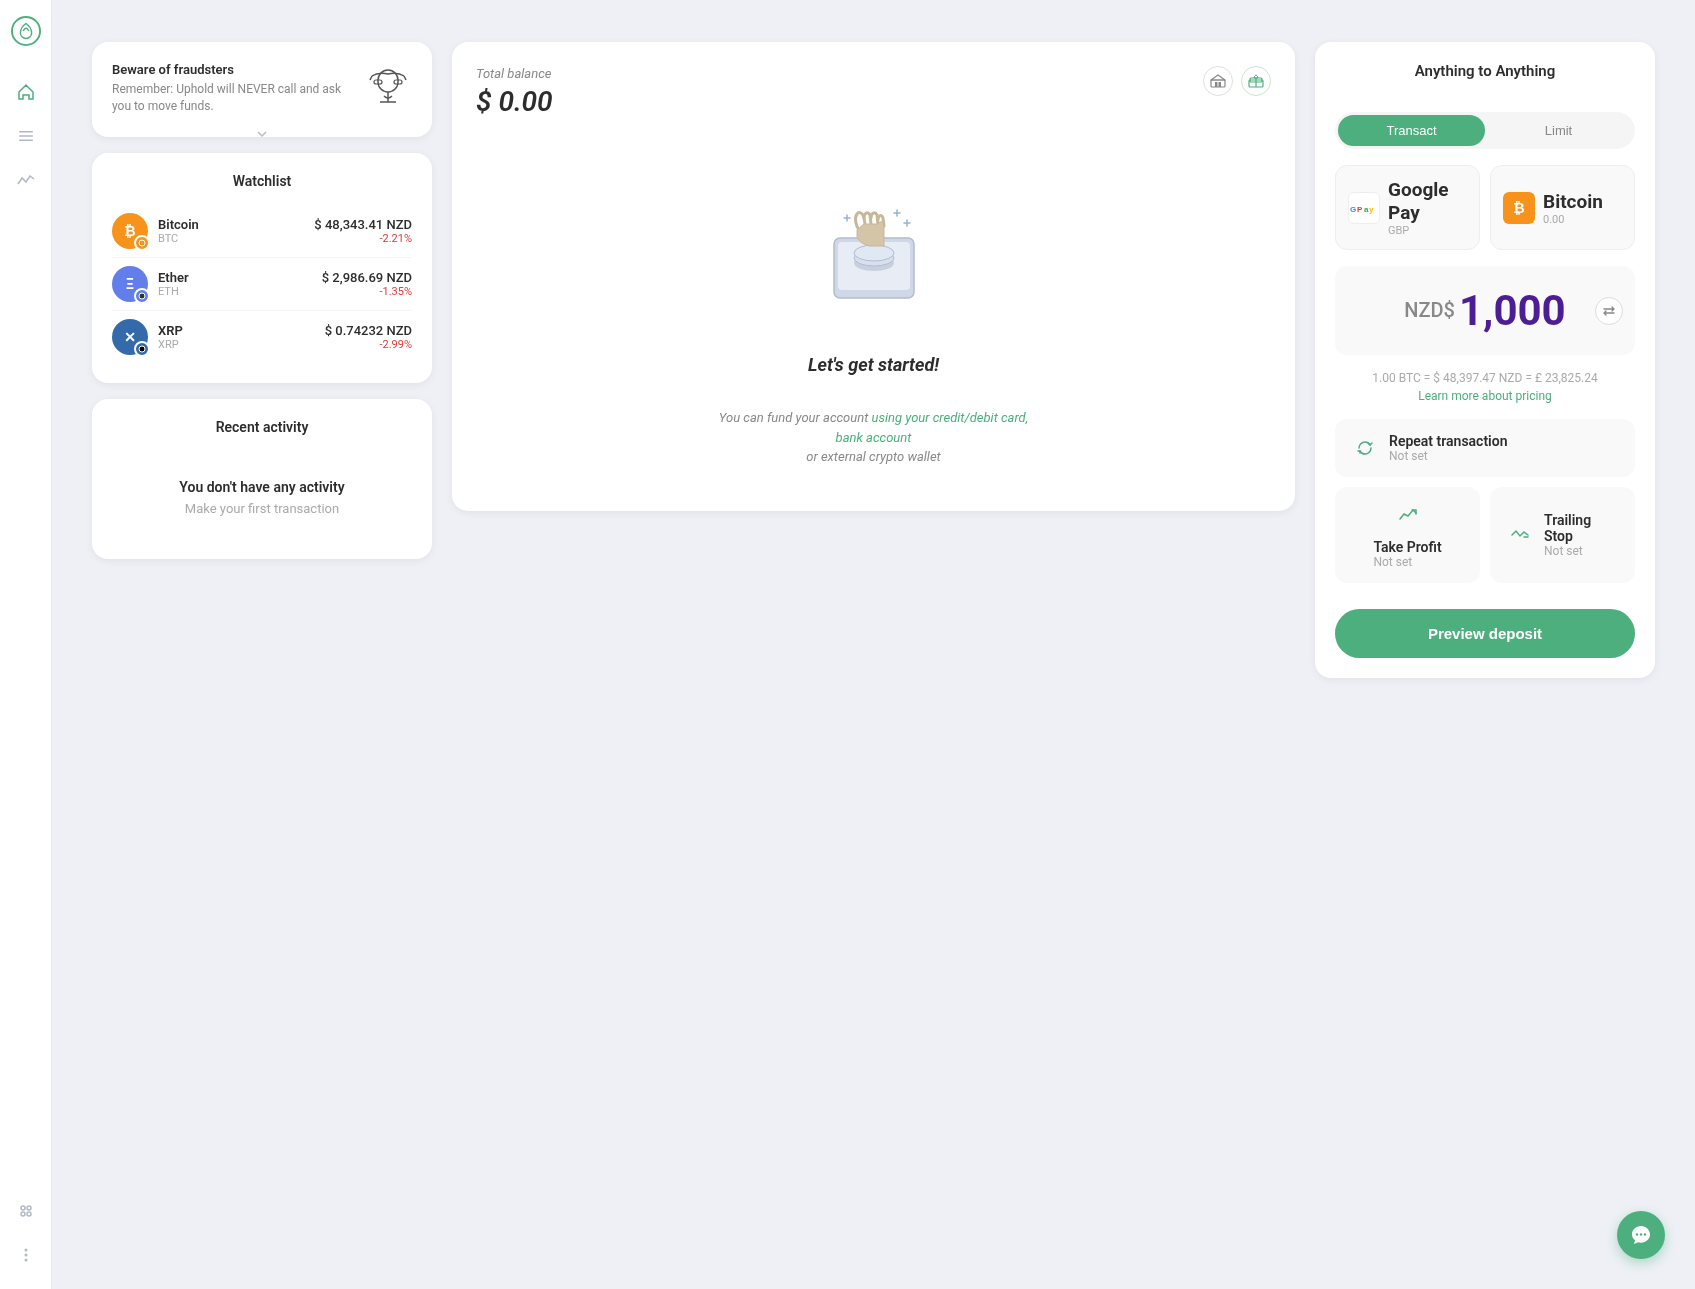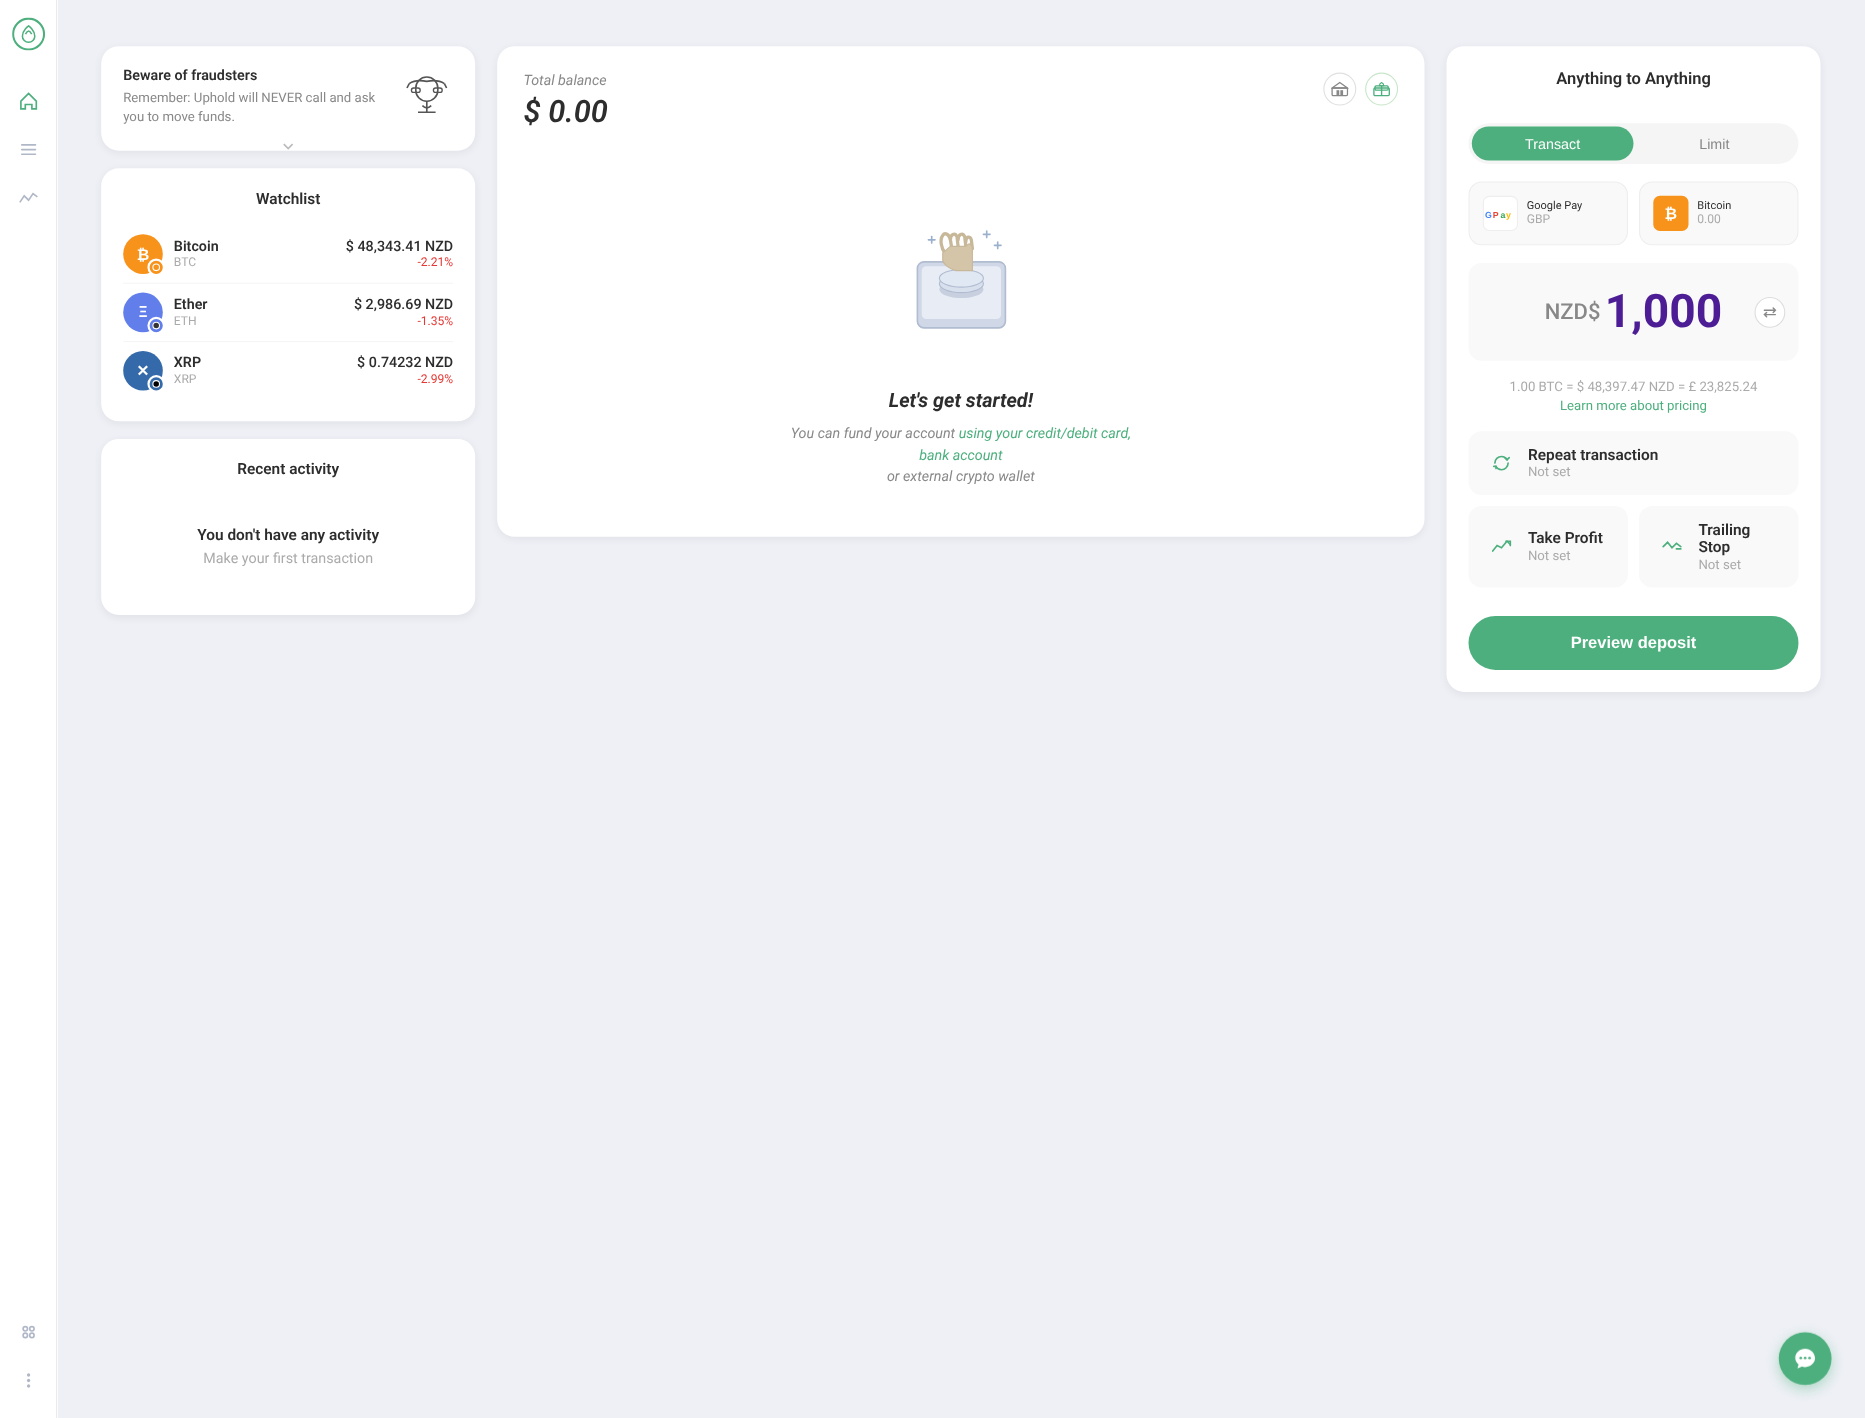--- a/index.html
+++ b/index.html
@@ -262,20 +262,21 @@
       font-weight: 700;
       color: #2d2d2d;
       margin-bottom: 10px;
     }
     .get-started-desc {
       font-size: 13px;
       color: #888;
       text-align: center;
       line-height: 1.5;
       max-width: 320px;
+      margin-top: 23px;
     }
 
     
     .right-col {
       width: 340px;
       flex-shrink: 0;
     }
 
     .transact-card {
       padding: 20px;
@@ -344,22 +345,22 @@
       border: 1px solid #eee;
       font-size: 9px;
       color: #555;
     }
     .btc-logo {
       background: #f7931a;
       color: #fff;
       font-size: 14px;
     }
     .currency-info .name {
-      font-size: 10px;
-      font-weight: 400;
+      font-size: 19px;
+      font-weight: 700;
       color: #2d2d2d;
     }
     .currency-info .sub {
       font-size: 11px;
       color: #aaa;
     }
 
     
     .amount-display {
       background: #f9f9f9;
@@ -765,21 +766,21 @@
           </svg>
         </div>
         <div class="option-text">
           <div class="label">Repeat transaction</div>
           <div class="value">Not set</div>
         </div>
       </div>
 
       
       <div class="options-grid">
-        <div class="option-row" style="margin-bottom:0;">
+        <div class="option-row" style="margin-bottom:0;flex-direction:column;">
           <div class="option-icon">
             <svg width="20" height="20" viewBox="0 0 20 20" fill="none">
               <polyline points="2,14 6,9 10,11 15,5 18,8" stroke="#4caf7d" stroke-width="1.5" fill="none" stroke-linecap="round"></polyline>
               <polyline points="14,5 18,5 18,9" stroke="#4caf7d" stroke-width="1.5" fill="none" stroke-linecap="round"></polyline>
             </svg>
           </div>
           <div class="option-text">
             <div class="label">Take Profit</div>
             <div class="value">Not set</div>
           </div>

